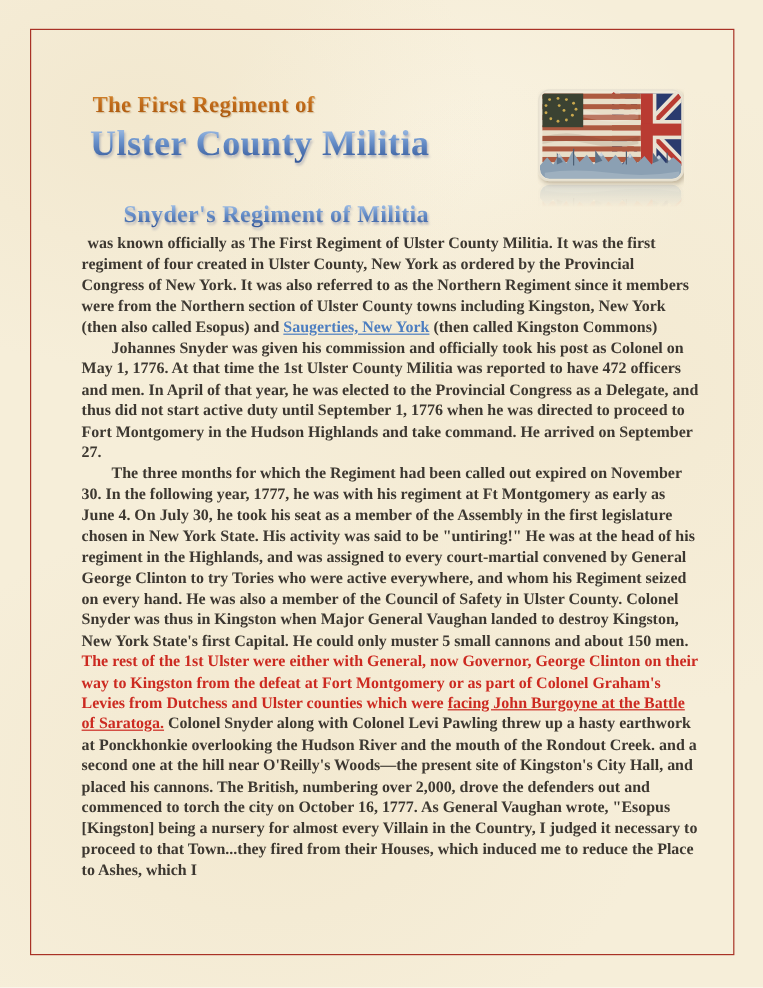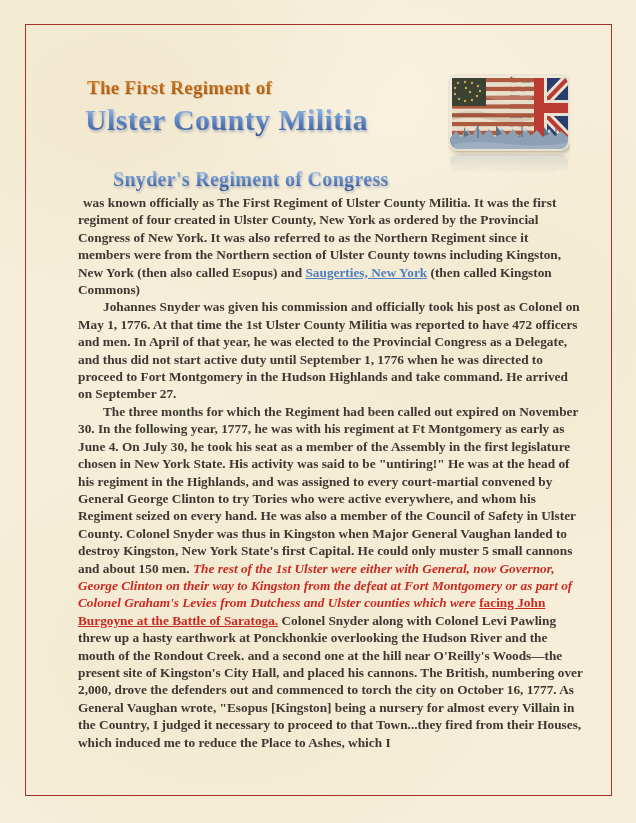--- a/index.html
+++ b/index.html
@@ -16,21 +16,20 @@
       radial-gradient(ellipse 300px 220px at 60% 15%, rgba(252,247,233,.5), transparent 70%);
     font-family:"Liberation Serif", serif;
     overflow:hidden;
   }
 
   .frame {
     position:absolute; left:25px; top:24px;
     width:587px; height:772px;
     border:1px solid #a93226;
     box-sizing:border-box;
-    padding-left:10px;
   }
 
   .header-row {
     display:flex; justify-content:space-between; align-items:flex-start;
     padding:49px 41px 0 49px;
     height:77px;
   }
   .titles { padding-top:3px; }
 
   .grad-orange {
@@ -65,21 +64,21 @@
   .article {
     margin:3px 28px 0 42px;
     font-size:13.3px; line-height:17.4px;
     font-weight:bold;
     color:#3d3831;
   }
   .para { margin:0; text-indent:25px; }
   .para.first { text-indent:5px; }
 
   .seg-normal { color:#3d3831; }
-  .seg-red { color:#cc2a21;font-style:italic; }
+  .seg-red { color:#cc2a21; }
   .seg-link { color:#4d7ec0; text-decoration:underline; cursor:pointer; }
   .seg-red-link { color:#cc2a21; text-decoration:underline; cursor:pointer; }
 </style>
 </head>
 <body>
 
 <div class="page">
   <div class="frame">
 
     <div class="header-row">
@@ -171,21 +170,21 @@
           <use href="#flagPic" filter="url(#picShadow)"></use>
           <g mask="url(#reflMask)">
             <g transform="translate(0,155) scale(1,-1)">
                 <use href="#flagPic"></use>
               </g>
           </g>
         </svg>
       </div>
     </div>
 
-    <h2 class="section-heading grad-blue">Snyder's Regiment of Congress</h2>
+    <h2 class="section-heading grad-blue">Snyder's Regiment of Militia</h2>
 
     <div class="article">
         <p class="para first"><span class="seg-normal">was known officially as The First Regiment of Ulster County Militia. It was the first regiment of four created in Ulster County, New York as ordered by the Provincial Congress of New York. It was also referred to as the Northern Regiment since it members were from the Northern section of Ulster County towns including Kingston, New York (then also called Esopus) and </span><a href="#" class="seg-link">Saugerties, New York</a><span class="seg-normal"> (then called Kingston Commons)</span></p>
         <p class="para"><span class="seg-normal">Johannes Snyder was given his commission and officially took his post as Colonel on May 1, 1776. At that time the 1st Ulster County Militia was reported to have 472 officers and men. In April of that year, he was elected to the Provincial Congress as a Delegate, and thus did not start active duty until September 1, 1776 when he was directed to proceed to Fort Montgomery in the Hudson Highlands and take command. He arrived on September 27.</span></p>
         <p class="para"><span class="seg-normal">The three months for which the Regiment had been called out expired on November 30. In the following year, 1777, he was with his regiment at Ft Montgomery as early as June 4. On July 30, he took his seat as a member of the Assembly in the first legislature chosen in New York State. His activity was said to be "untiring!" He was at the head of his regiment in the Highlands, and was assigned to every court-martial convened by General George Clinton to try Tories who were active everywhere, and whom his Regiment seized on every hand. He was also a member of the Council of Safety in Ulster County. Colonel Snyder was thus in Kingston when Major General Vaughan landed to destroy Kingston, New York State's first Capital. He could only muster 5 small cannons and about 150 men. </span><span class="seg-red">The rest of the 1st Ulster were either with General, now Governor, George Clinton on their way to Kingston from the defeat at Fort Montgomery or as part of Colonel Graham's Levies from Dutchess and Ulster counties which were </span><a href="#" class="seg-red-link">facing John Burgoyne at the Battle of Saratoga.</a><span class="seg-normal"> Colonel Snyder along with Colonel Levi Pawling threw up a hasty earthwork at Ponckhonkie overlooking the Hudson River and the mouth of the Rondout Creek. and a second one at the hill near O'Reilly's Woods—the present site of Kingston's City Hall, and placed his cannons. The British, numbering over 2,000, drove the defenders out and commenced to torch the city on October 16, 1777. As General Vaughan wrote, "Esopus [Kingston] being a nursery for almost every Villain in the Country, I judged it necessary to proceed to that Town...they fired from their Houses, which induced me to reduce the Place to Ashes, which I</span></p>
       </div>
 
   </div>
 </div>
 

